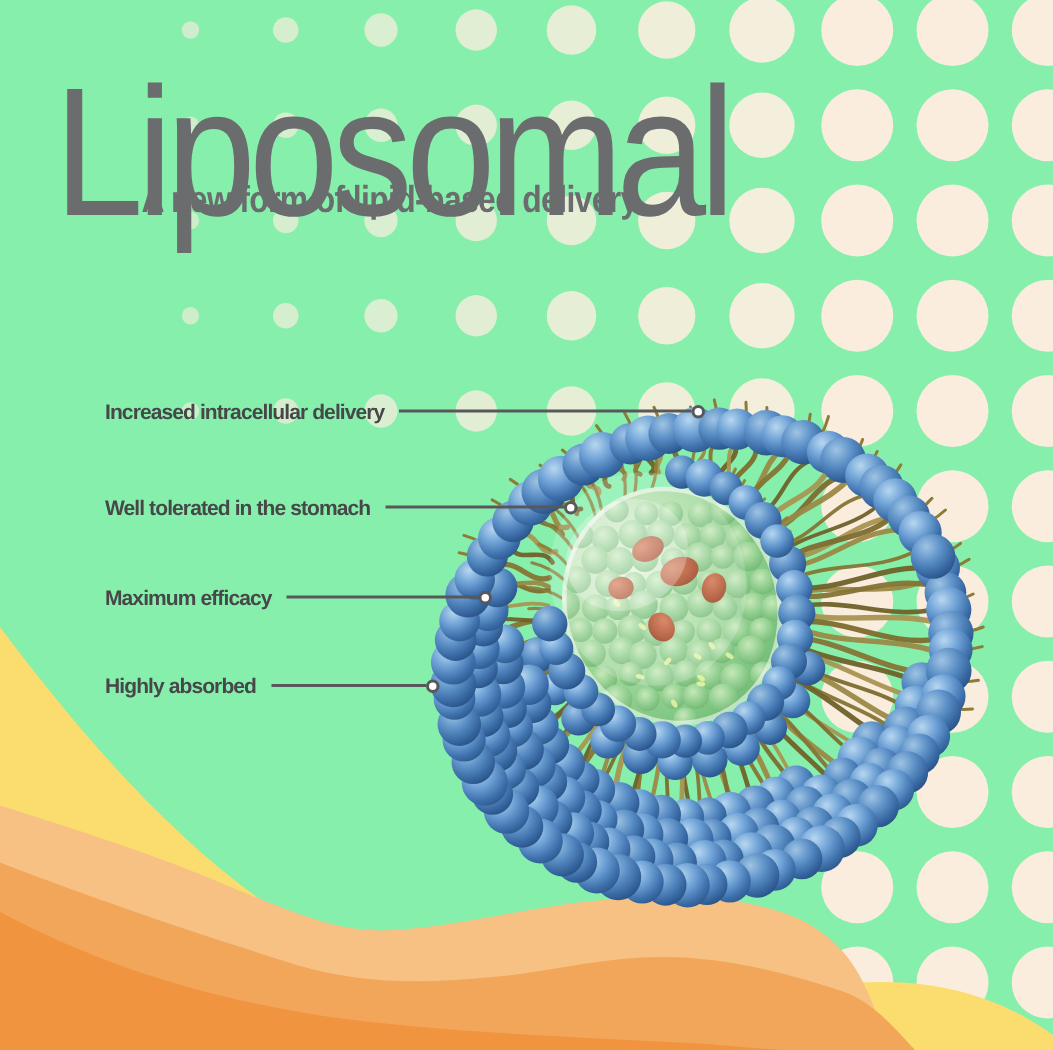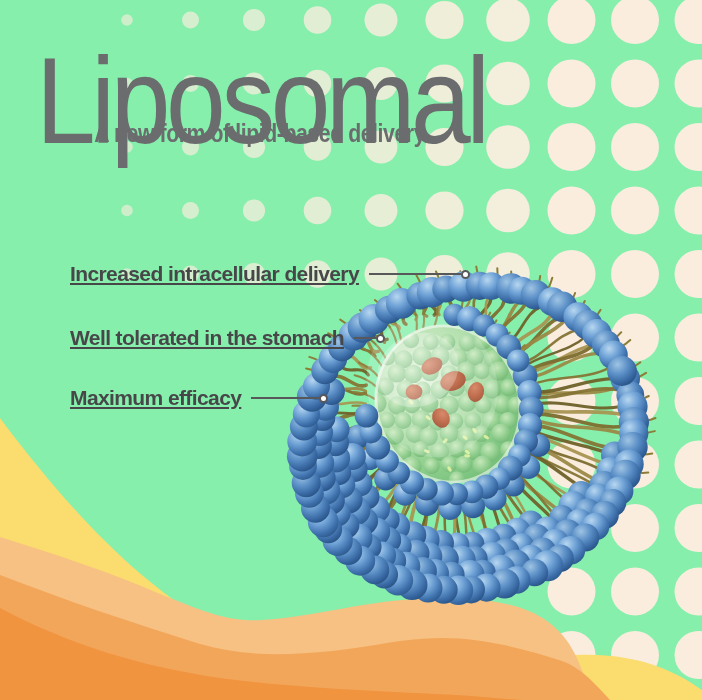--- a/index.html
+++ b/index.html
@@ -11,22 +11,22 @@
   .page{position:relative;width:702px;height:700px;overflow:hidden;background:#86efac;
         font-family:"Liberation Sans", sans-serif;}
   .layer{position:absolute;left:0;top:0;}
   .title{position:absolute;left:36px;top:40px;margin:0;font-size:122px;font-weight:400;
          line-height:1;letter-spacing:-5px;color:var(--title-text);
          transform:scaleX(0.88);transform-origin:left top;white-space:nowrap;}
   .subtitle{position:absolute;left:36px;top:118px;width:454px;color:var(--title-text);}
   .subtitle span{display:inline-block;font-size:25px;font-weight:700;letter-spacing:-0.5px;
          line-height:30px;transform:scaleX(0.85);transform-origin:right center;white-space:nowrap;}
   .callout{position:absolute;left:70px;height:24px;display:flex;align-items:center;}
-  .callout .txt{white-space:nowrap;font-size:21px;font-weight:700;letter-spacing:-0.6px;
-         line-height:24px;color:var(--label-text);padding-right:10px;text-decoration:underline;}
+  .callout .txt{white-space:nowrap;font-size:14px;font-weight:700;letter-spacing:-0.6px;
+         line-height:24px;color:var(--label-text);padding-right:10px;}
   .callout .lead{flex:1 1 auto;height:2px;min-width:12px;background:var(--leader-line);}
   .callout .ring{flex:0 0 auto;width:9px;height:9px;border:2px solid var(--leader-line);
          border-radius:50%;background:#fff;box-sizing:border-box;}
   #co-1{top:262px;width:400px;}
   #co-2{top:326px;width:315px;}
   #co-3{top:386px;width:258px;}
   #co-4{top:445px;width:223px;}
   svg{display:block;}
 </style>
 </head>
@@ -573,13 +573,18 @@
   <div class="callout" id="co-3">
     <span class="txt">Maximum efficacy</span>
     <span class="lead"></span>
     <span class="ring"></span>
   </div>
   <div class="callout" id="co-2">
     <span class="txt">Well tolerated in the stomach</span>
     <span class="lead"></span>
     <span class="ring"></span>
   </div>
+  <div class="callout" id="co-4">
+    <span class="txt">Highly absorbed</span>
+    <span class="lead"></span>
+    <span class="ring"></span>
+  </div>
 </div>
 
 </body></html>

